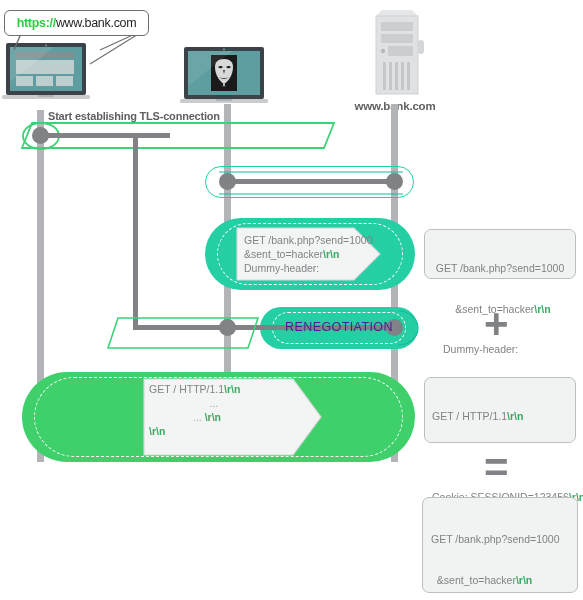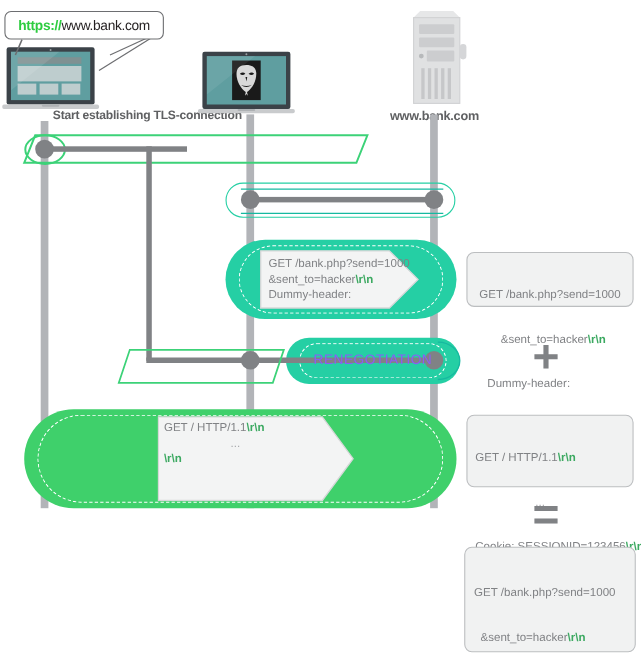--- a/index.html
+++ b/index.html
@@ -92,21 +92,21 @@
   }
   .conn-line.vert { width: 5px; height:auto; }
   .node {
     position: absolute;
     width: 17px; height: 17px; border-radius: 50%;
     background: #808285; z-index: 13;
   }
 
   .band-label {
     position: absolute; z-index: 15;
-    color: #8b5cf6; font-size: 12.5px; letter-spacing: 0.4px;
+    color: #4c1d95; font-size: 12.5px; letter-spacing: 0.4px;
   }
 
   .section-label {
     position: absolute; z-index: 20;
     color: #5f6062; font-size: 11px; font-weight: bold; letter-spacing:-0.2px;
   }
 
   
   .op {
     position: absolute; z-index: 20;
@@ -185,21 +185,21 @@
       <rect x="43" y="54" width="3" height="28"></rect>
     </g>
   </svg>
 
   <div class="dev-label abs" style="left:330px;top:100px;width:130px;">www.bank.com</div>
 
   <div class="lifeline" style="left:37px;  top:110px; height:352px;"></div>
   <div class="lifeline" style="left:224px; top:104px; height:358px;"></div>
   <div class="lifeline" style="left:391px; top:104px; height:358px;"></div>
 
-  <div class="section-label" style="left:48px;top:99px;">Start establishing TLS-connection</div>
+  <div class="section-label" style="left:48px;top:110px;">Start establishing TLS-connection</div>
 
   <svg class="abs" style="left:16px;top:118px;width:330px;height:46px;z-index:10;">
     <path d="M 6 30 L 16 5 L 318 5 L 308 30 Z" fill="none" stroke="#3cd278" stroke-width="1.8"></path>
     <ellipse cx="25" cy="18" rx="18" ry="13" fill="none" stroke="#3cd278" stroke-width="1.8"></ellipse>
   </svg>
 
   <div class="conn-line" style="left:40px;top:133px;width:130px;"></div>
   <div class="node" style="left:32px;top:127px;"></div>
 
   <div class="conn-line vert" style="left:133px;top:133px;width:5px;height:195px;"></div>
@@ -256,20 +256,21 @@
   <div class="band green" style="left:22px;top:372px;width:393px;height:90px;">
     <div class="dashed"></div>
   </div>
 
   <svg class="abs" style="left:143px;top:378px;width:180px;height:78px;z-index:14;">
     <path d="M 1 1 L 150 1 L 178 39 L 150 77 L 1 77 Z" fill="#f3f4f4" stroke="#d6d7d8" stroke-width="1.2"></path>
   </svg>
   <div class="abs" style="left:149px;top:382px;width:166px;z-index:15;font-size:10.5px;line-height:14px;color:#808285;white-space:nowrap;">
     <div><span>GET / HTTP/1.1</span><span style="color:#3ca961;font-weight:bold;">\r\n</span></div>
     <div style="text-align:center;width:130px;color:#a7a9ac;"><span>...</span></div>
+    <div style="padding-left:44px;"><span style="color:#a7a9ac;">...  </span><span style="color:#3ca961;font-weight:bold;">\r\n</span></div>
     <div><span style="color:#3ca961;font-weight:bold;">\r\n</span></div>
   </div>
 
   <div class="msgbox" style="left:424px;top:377px;width:152px;height:66px;padding:5px 7px;">
     <div><span>GET / HTTP/1.1</span><span class="esc">\r\n</span></div>
     <div style="text-align:center;width:118px;" class="dots"><span>...</span></div>
     <div><span>Cookie: SESSIONID=123456</span><span class="esc">\r\n</span></div>
     <div style="padding-left:38px;"><span class="dots">...  </span><span class="esc">\r\n</span></div>
     <div><span class="esc">\r\n</span></div>
   </div>

